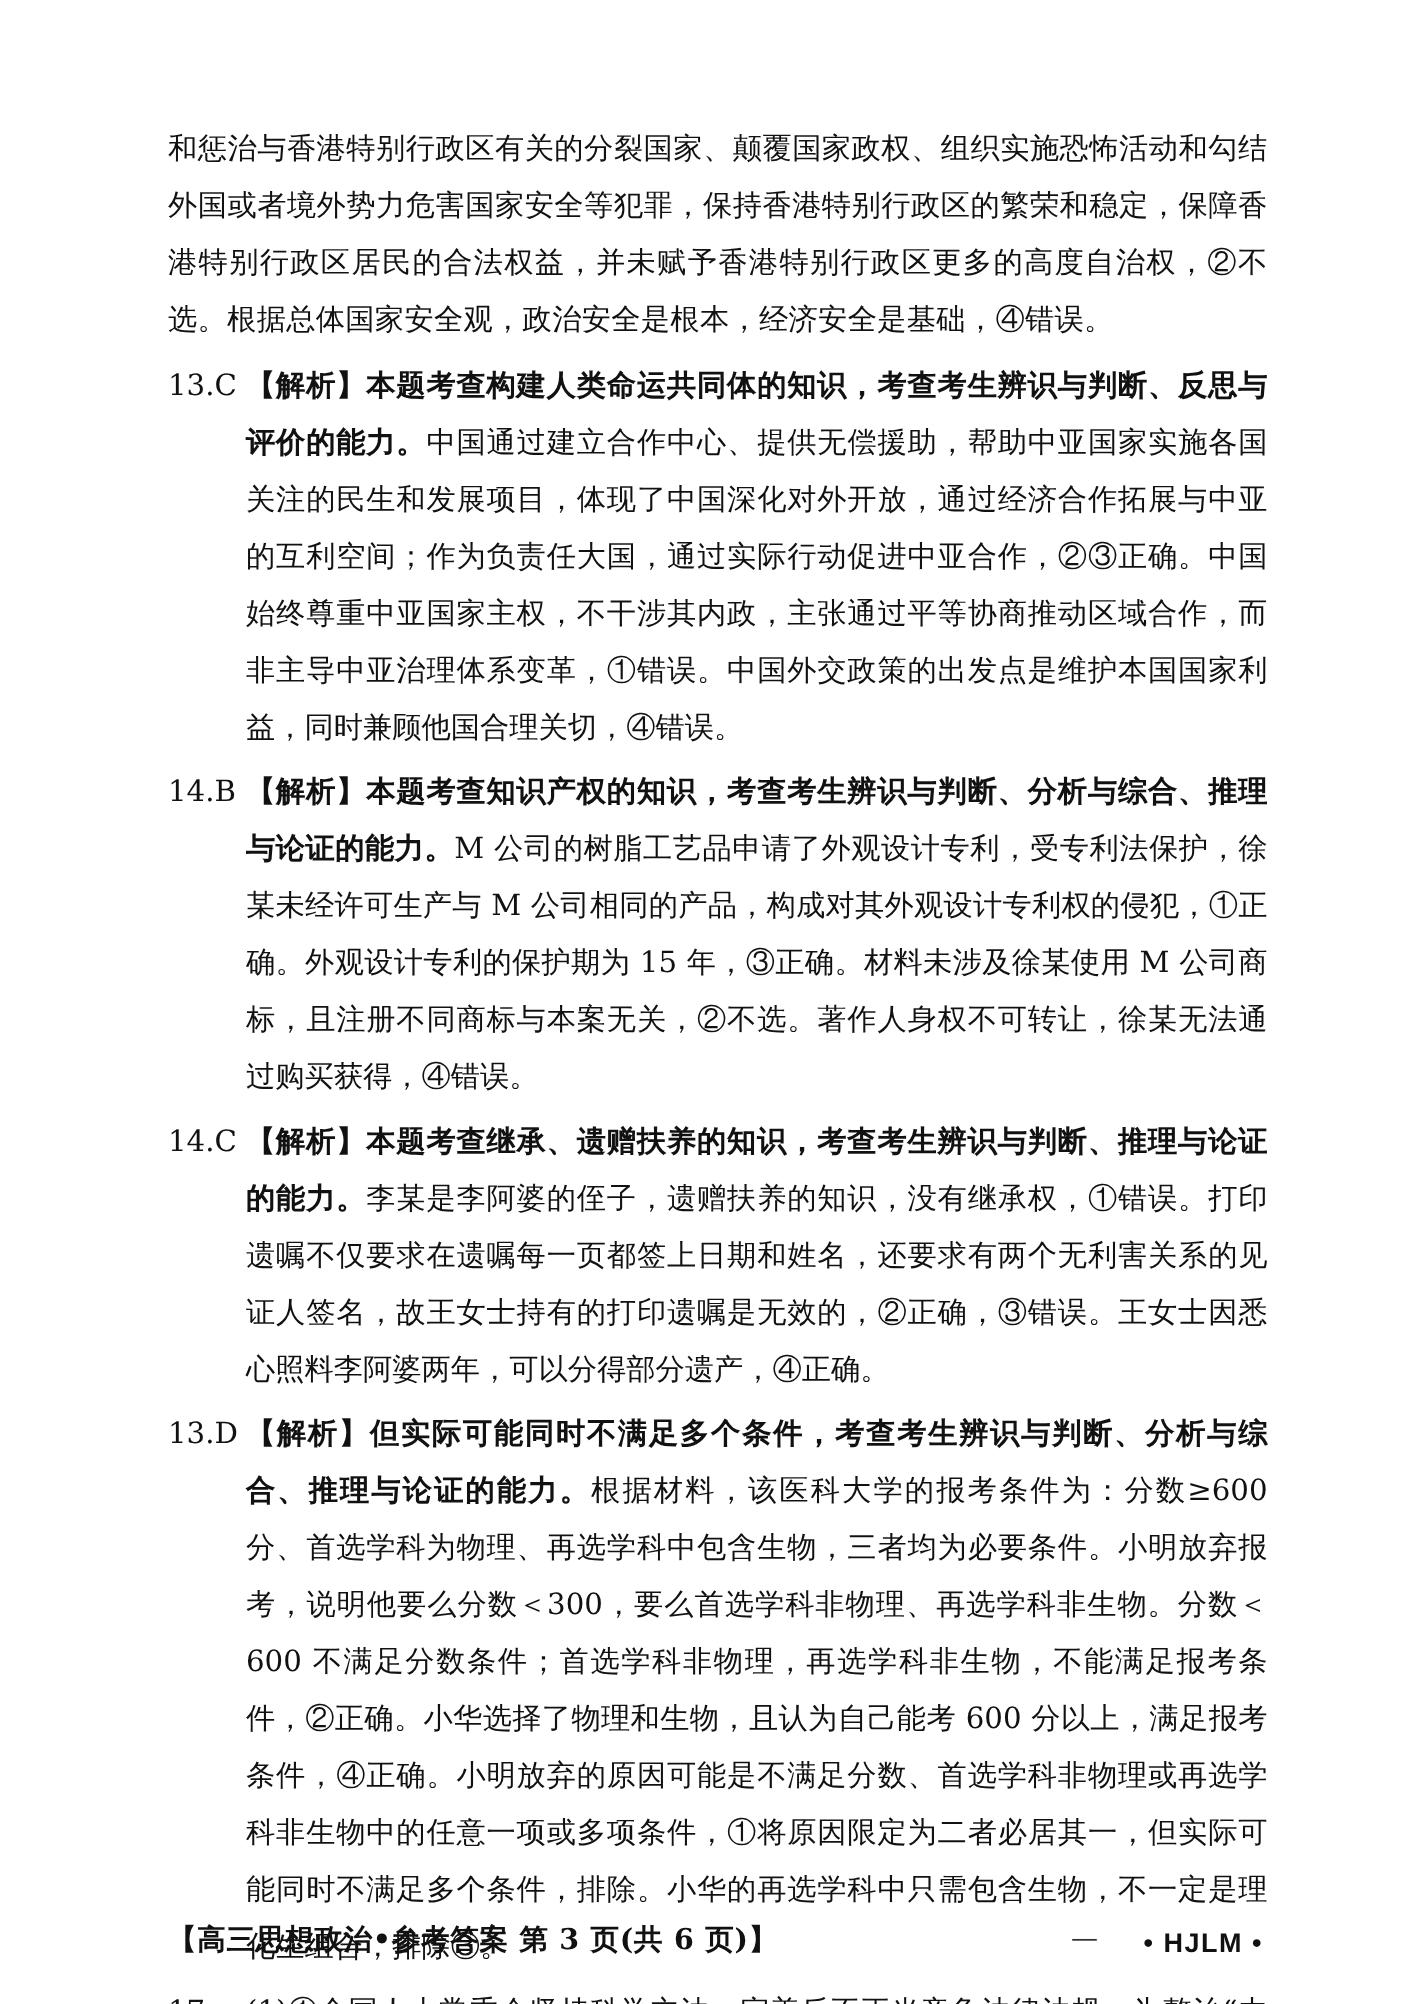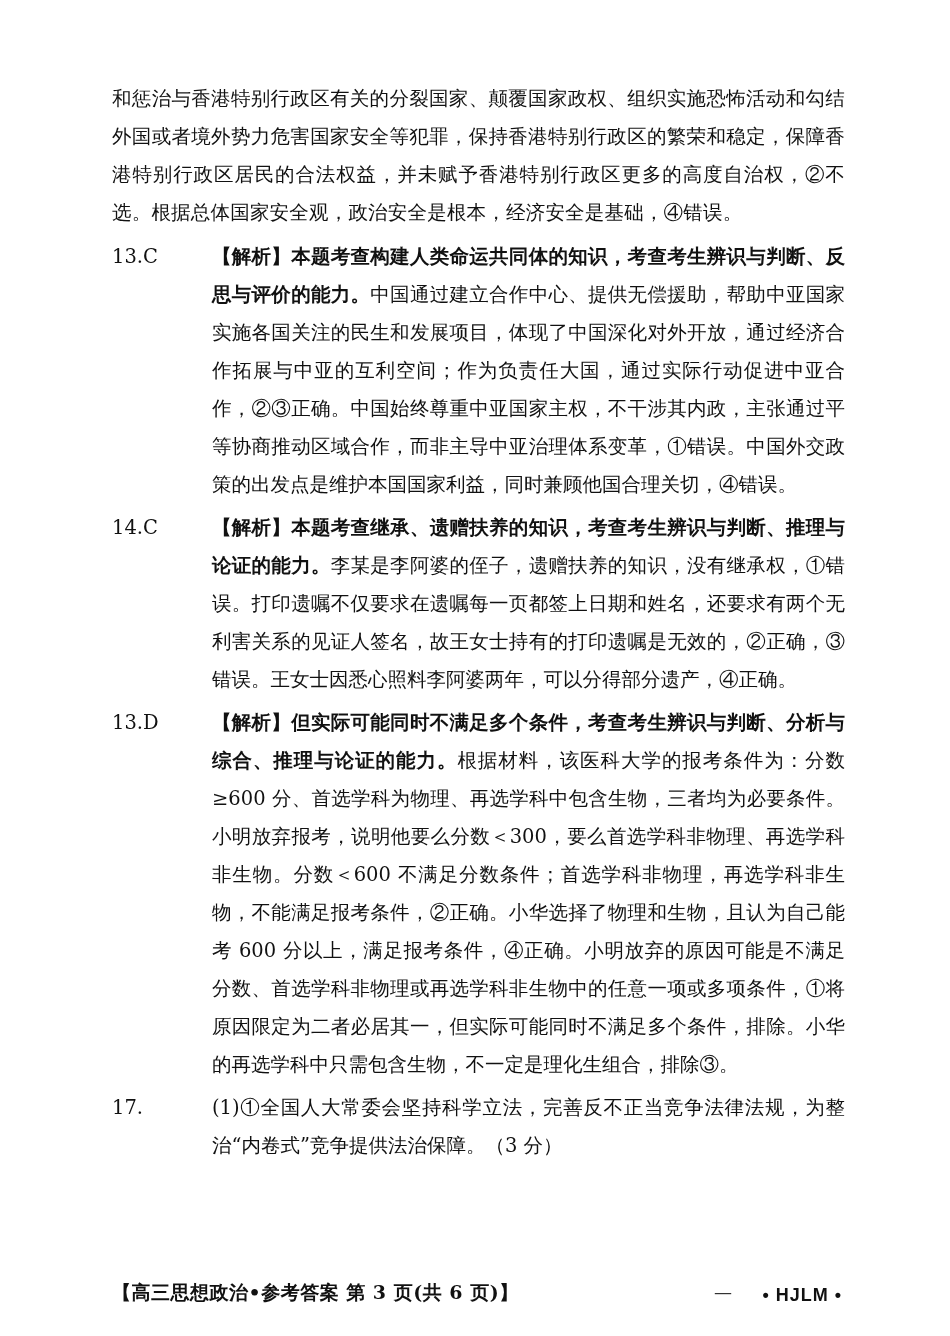--- a/index.html
+++ b/index.html
@@ -47,21 +47,20 @@
     font-size: 19.5px;
     line-height: 38px;
     text-align: left;
     white-space: nowrap;
   }
   .item .body {
     font-size: 19.5px;
     line-height: 38px;
     text-align: justify;
     text-justify: inter-ideograph;
-    margin-left: 48px;
   }
   .bold {
     font-weight: bold;
   }
   .subline {
     font-size: 19.5px;
     line-height: 38px;
     text-align: justify;
     text-justify: inter-ideograph;
   }
@@ -106,20 +105,24 @@
 
 <div class="page">
 
   <div class="para first">和惩治与香港特别行政区有关的分裂国家、颠覆国家政权、组织实施恐怖活动和勾结外国或者境外势力危害国家安全等犯罪，保持香港特别行政区的繁荣和稳定，保障香港特别行政区居民的合法权益，并未赋予香港特别行政区更多的高度自治权，②不选。根据总体国家安全观，政治安全是根本，经济安全是基础，④错误。</div>
 
   <div class="item">
     <span class="num">13.C</span>
     <div class="body"><span class="bold">【解析】本题考查构建人类命运共同体的知识，考查考生辨识与判断、反思与评价的能力。</span><span>中国通过建立合作中心、提供无偿援助，帮助中亚国家实施各国关注的民生和发展项目，体现了中国深化对外开放，通过经济合作拓展与中亚的互利空间；作为负责任大国，通过实际行动促进中亚合作，②③正确。中国始终尊重中亚国家主权，不干涉其内政，主张通过平等协商推动区域合作，而非主导中亚治理体系变革，①错误。中国外交政策的出发点是维护本国国家利益，同时兼顾他国合理关切，④错误。</span></div>
   </div>
 
+  <div class="item">
+    <span class="num">14.B</span>
+    <div class="body"><span class="bold">【解析】本题考查知识产权的知识，考查考生辨识与判断、分析与综合、推理与论证的能力。</span><span>M 公司的树脂工艺品申请了外观设计专利，受专利法保护，徐某未经许可生产与 M 公司相同的产品，构成对其外观设计专利权的侵犯，①正确。外观设计专利的保护期为 15 年，③正确。材料未涉及徐某使用 M 公司商标，且注册不同商标与本案无关，②不选。著作人身权不可转让，徐某无法通过购买获得，④错误。</span></div>
+  </div>
 
   <div class="item">
     <span class="num">14.C</span>
     <div class="body"><span class="bold">【解析】本题考查继承、遗赠扶养的知识，考查考生辨识与判断、推理与论证的能力。</span><span>李某是李阿婆的侄子，遗赠扶养的知识，没有继承权，①错误。打印遗嘱不仅要求在遗嘱每一页都签上日期和姓名，还要求有两个无利害关系的见证人签名，故王女士持有的打印遗嘱是无效的，②正确，③错误。王女士因悉心照料李阿婆两年，可以分得部分遗产，④正确。</span></div>
   </div>
 
   <div class="item">
     <span class="num">13.D</span>
     <div class="body"><span class="bold">【解析】但实际可能同时不满足多个条件，考查考生辨识与判断、分析与综合、推理与论证的能力。</span><span>根据材料，该医科大学的报考条件为：分数≥600 分、首选学科为物理、再选学科中包含生物，三者均为必要条件。小明放弃报考，说明他要么分数＜300，要么首选学科非物理、再选学科非生物。分数＜600 不满足分数条件；首选学科非物理，再选学科非生物，不能满足报考条件，②正确。小华选择了物理和生物，且认为自己能考 600 分以上，满足报考条件，④正确。小明放弃的原因可能是不满足分数、首选学科非物理或再选学科非生物中的任意一项或多项条件，①将原因限定为二者必居其一，但实际可能同时不满足多个条件，排除。小华的再选学科中只需包含生物，不一定是理化生组合，排除③。</span></div>
   </div>

